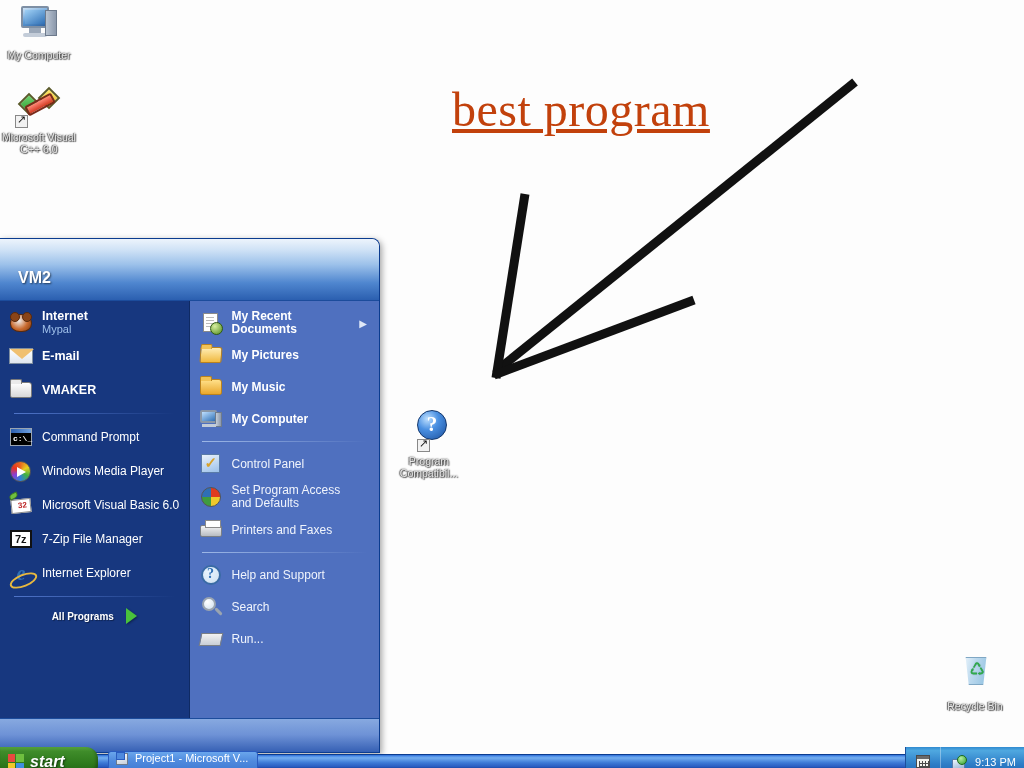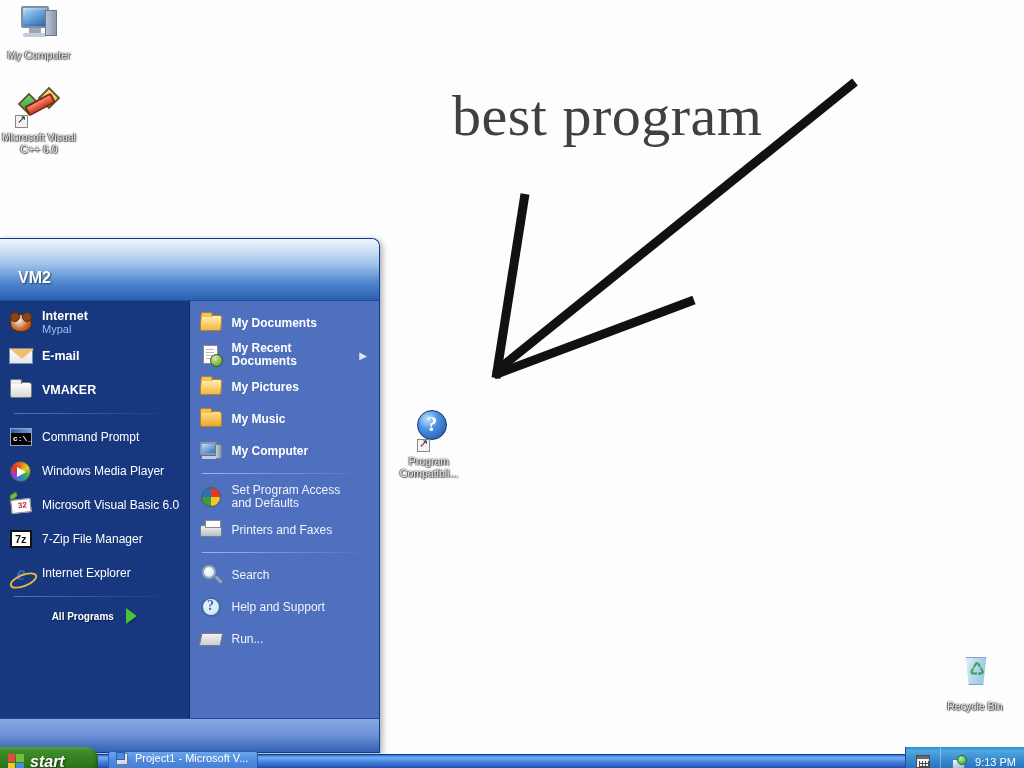--- a/index.html
+++ b/index.html
@@ -116,24 +116,25 @@
   .ic-bin .rec {
     position: absolute; left: 18px; top: 6px;
     width: 16px; height: 17px; color: #2fae4a; font-size: 17px; line-height: 17px;
     text-shadow: 0 0 1px #0a6b23;
   }
 
   
   .annot-text {
     position: absolute;
     font-family: "Liberation Serif", serif;
-    font-size: 58px;
-    color: #404040;
+    font-size: 48px;
+    color: #c2410c;
     letter-spacing: 0.5px;
     white-space: nowrap;
+    text-decoration: underline;
   }
   .annot-svg { position: absolute; left: 0; top: 0; pointer-events: none; }
 
   
   #startmenu {
     position: absolute;
     left: 0; top: 218px;
     width: 380px; height: 515px;
     border: 1px solid #0b3c8f;
     border-left: none;
@@ -590,28 +591,20 @@
         <div class="sm-sep-left"></div>
 
         <div id="all-programs">
           <span class="ap-label">All Programs</span>
           <span class="ap-tri"></span>
         </div>
       </div>
 
       <div id="sm-right">
 
-        <div class="sm-item">
-          <div class="ic">
-              <div class="folder open"></div>
-            </div>
-          <div class="txt">
-              <div class="t1">My Documents</div>
-            </div>
-        </div>
 
         <div class="sm-item">
           <div class="ic">
             <div class="doc-mini"></div>
               <div class="clockdot"></div>
           </div>
           <div class="txt">
               <div class="t1">My Recent Documents</div>
             </div>
           <span class="sm-arrow">▶</span>
@@ -641,20 +634,28 @@
               <div class="tw2"></div>
               <div class="bs2"></div>
           </div>
           <div class="txt">
               <div class="t1">My Computer</div>
             </div>
         </div>
 
         <div class="sm-sep-right"></div>
 
+        <div class="sm-item dim">
+          <div class="ic">
+              <div class="cpanel"></div>
+            </div>
+          <div class="txt">
+              <div class="t1">Control Panel</div>
+            </div>
+        </div>
 
         <div class="sm-item dim" style="min-height:34px;">
           <div class="ic">
               <div class="pie"></div>
             </div>
           <div class="txt">
               <div class="t1" style="white-space:normal; width:130px;">Set Program Access and Defaults</div>
             </div>
         </div>
 
@@ -664,33 +665,33 @@
             </div>
           <div class="txt">
               <div class="t1">Printers and Faxes</div>
             </div>
         </div>
 
         <div class="sm-sep-right"></div>
 
         <div class="sm-item dim">
           <div class="ic">
+              <div class="helpq"></div>
+            </div>
+          <div class="txt">
+              <div class="t1">Help and Support</div>
+            </div>
+        </div>
+
+        <div class="sm-item dim">
+          <div class="ic">
               <div class="maglass"></div>
             </div>
           <div class="txt">
               <div class="t1">Search</div>
-            </div>
-        </div>
-
-        <div class="sm-item dim">
-          <div class="ic">
-              <div class="helpq"></div>
-            </div>
-          <div class="txt">
-              <div class="t1">Help and Support</div>
             </div>
         </div>
 
         <div class="sm-item dim">
           <div class="ic">
               <div class="runwin"></div>
             </div>
           <div class="txt">
               <div class="t1">Run...</div>
             </div>

